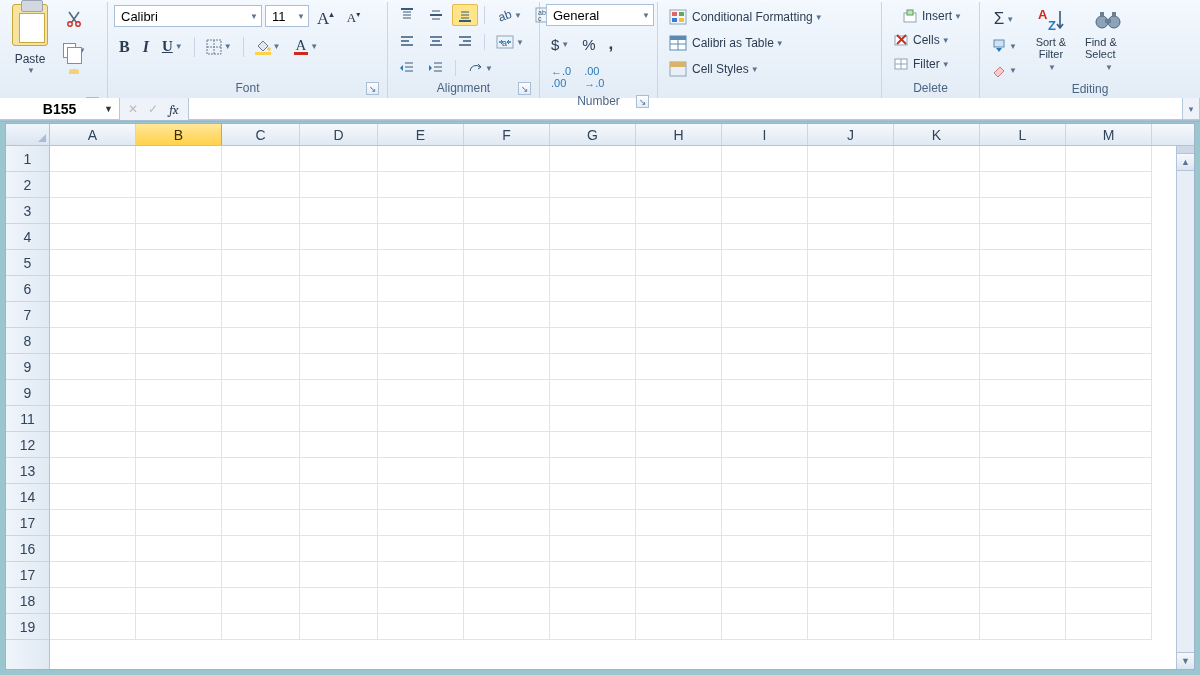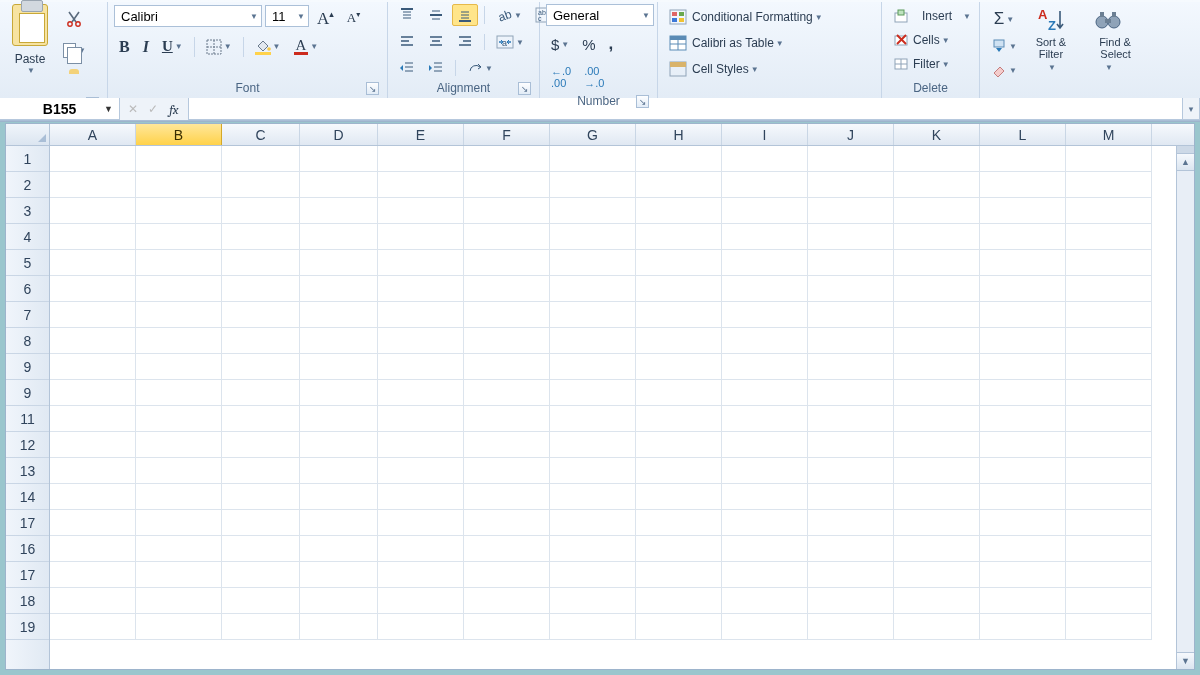--- a/index.html
+++ b/index.html
@@ -424,21 +424,21 @@
               <rect x="1" y="1" width="16" height="5" fill="#d9b36a"></rect>
             </svg>
         <span style="margin-left:5px">Cell Styles</span>
         <span class="dd">▼</span>
       </span>
     </div>
   </div>
 
   <div class="group" style="width:98px">
     <div class="group-body col" style="gap:4px;padding-top:2px">
-      <span class="btn" style="justify-content:space-between;width:88px">
+      <span class="btn" style="justify-content:center;width:88px">
         <svg width="16" height="14">
               <rect x="2" y="4" width="12" height="9" fill="#fff" stroke="#8fa3b8"></rect>
               <rect x="5" y="1" width="6" height="5" fill="#bfe3bf" stroke="#5a9a5a"></rect>
             </svg>
         <span style="margin-left:4px">Insert</span>
         <span class="dd">▼</span>
       </span>
       <span class="btn" style="justify-content:flex-start;width:88px">
         <svg width="16" height="14">
               <rect x="2" y="3" width="12" height="9" fill="#fff" stroke="#8fa3b8"></rect>
@@ -486,31 +486,34 @@
       </div>
       <div class="btn col" style="width:54px;text-align:center;padding-top:2px">
         <svg width="30" height="26">
               <text x="2" y="12" font-size="13" fill="#cc2b1d" font-weight="bold">A</text>
               <text x="12" y="23" font-size="13" fill="#2b7ab8" font-weight="bold">Z</text>
               <path d="M24 4 L24 20 M21 17 L24 21 L27 17" stroke="#3a5a7a" fill="none" stroke-width="1.6"></path>
             </svg>
         <span class="tinytxt" style="line-height:1.1">Sort &amp; Filter</span>
         <span class="dd">▼</span>
       </div>
-      <div class="btn col" style="width:56px;text-align:right;padding-top:2px">
+      <div class="btn col" style="width:56px;text-align:left;padding-top:2px">
         <svg width="30" height="26">
               <circle cx="9" cy="15" r="6" fill="#8fa3b8" stroke="#4a6583"></circle>
               <circle cx="21" cy="15" r="6" fill="#8fa3b8" stroke="#4a6583"></circle>
               <rect x="12" y="12" width="6" height="4" fill="#6b7f93"></rect>
               <rect x="7" y="5" width="4" height="5" fill="#6b7f93"></rect>
               <rect x="19" y="5" width="4" height="5" fill="#6b7f93"></rect>
             </svg>
         <span class="tinytxt" style="line-height:1.1">Find &amp; Select</span>
         <span class="dd">▼</span>
       </div>
+    </div>
+    <div class="group-label">
+      <span>Editing</span>
     </div>
   </div>
 
 </div>
 
 <div class="formula-bar">
   <div class="name-box">
     <span>B155</span>
     <span class="caret">▼</span>
   </div>

